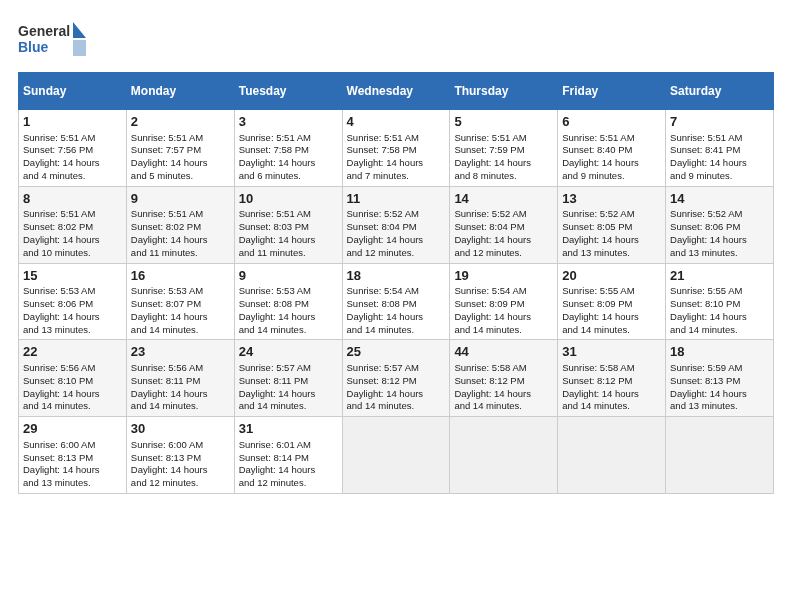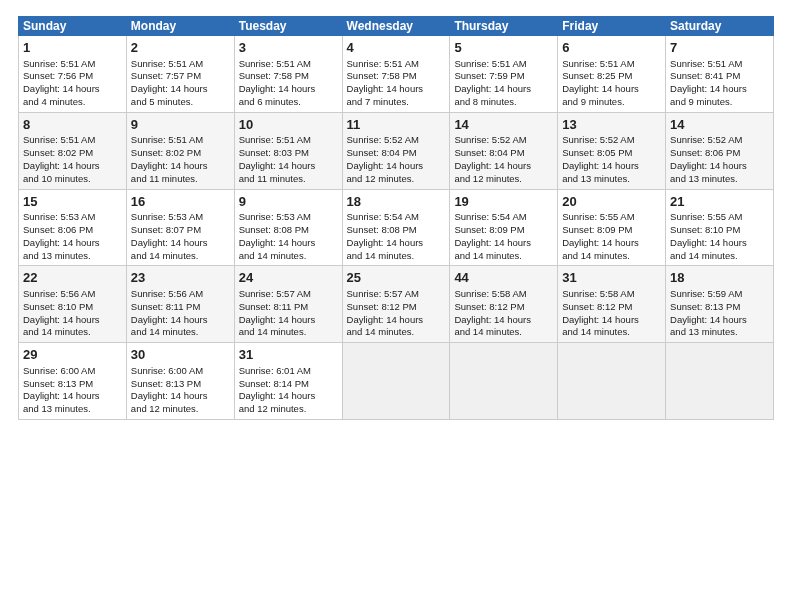--- a/index.html
+++ b/index.html
@@ -43,21 +43,21 @@
     .calendar {
       width: 100%;
       border-collapse: collapse;
       font-size: 10px;
     }
     .calendar th {
       background: #2e6db4;
       color: #fff;
       font-size: 12px;
       font-weight: bold;
-      padding: 2px 4px;
+      padding: 11px 4px;
       text-align: left;
       border: 1px solid #2e6db4;
     }
     .calendar td {
       vertical-align: top;
       padding: 3px 4px;
       border: 1px solid #ccc;
       width: calc(100% / 7);
       height: 76px;
       background: #fff;
@@ -75,20 +75,34 @@
       font-size: 13px;
       font-weight: bold;
       display: block;
       margin-bottom: 1px;
     }
   </style>
 </head>
 <body>
 
 <div class="container">
+  <div class="header">
+    <div class="logo">
+<svg width="70" height="42" viewBox="0 0 70 42" xmlns="http://www.w3.org/2000/svg">
+  <text x="0" y="16" font-size="14" font-weight="bold" fill="#333" font-family="Arial">General</text>
+  <text x="0" y="32" font-size="14" font-weight="bold" fill="#2e6db4" font-family="Arial">Blue</text>
+  <polygon points="55,2 68,18 55,18" fill="#2e6db4"></polygon>
+  <polygon points="55,20 68,20 68,36 55,36" fill="#2e6db4" opacity="0.4"></polygon>
+</svg>
+      </div>
+    <div class="title-block">
+      <div class="month-title"></div>
+      <div class="location"></div>
+    </div>
+  </div>
 
   <table class="calendar">
     <thead>
       <tr id="header-row">
           <th>Sunday</th>
           <th>Monday</th>
           <th>Tuesday</th>
           <th>Wednesday</th>
           <th>Thursday</th>
           <th>Friday</th>
@@ -128,21 +142,21 @@
           <td>
             <span class="day-num">5</span>
             <div>Sunrise: 5:51 AM</div>
             <div>Sunset: 7:59 PM</div>
             <div>Daylight: 14 hours</div>
             <div>and 8 minutes.</div>
           </td>
           <td>
             <span class="day-num">6</span>
             <div>Sunrise: 5:51 AM</div>
-            <div>Sunset: 8:25 PM</div>
+            <div>Sunset: 8:40 PM</div>
             <div>Daylight: 14 hours</div>
             <div>and 9 minutes.</div>
           </td>
           <td>
             <span class="day-num">7</span>
             <div>Sunrise: 5:51 AM</div>
             <div>Sunset: 8:41 PM</div>
             <div>Daylight: 14 hours</div>
             <div>and 9 minutes.</div>
           </td>

